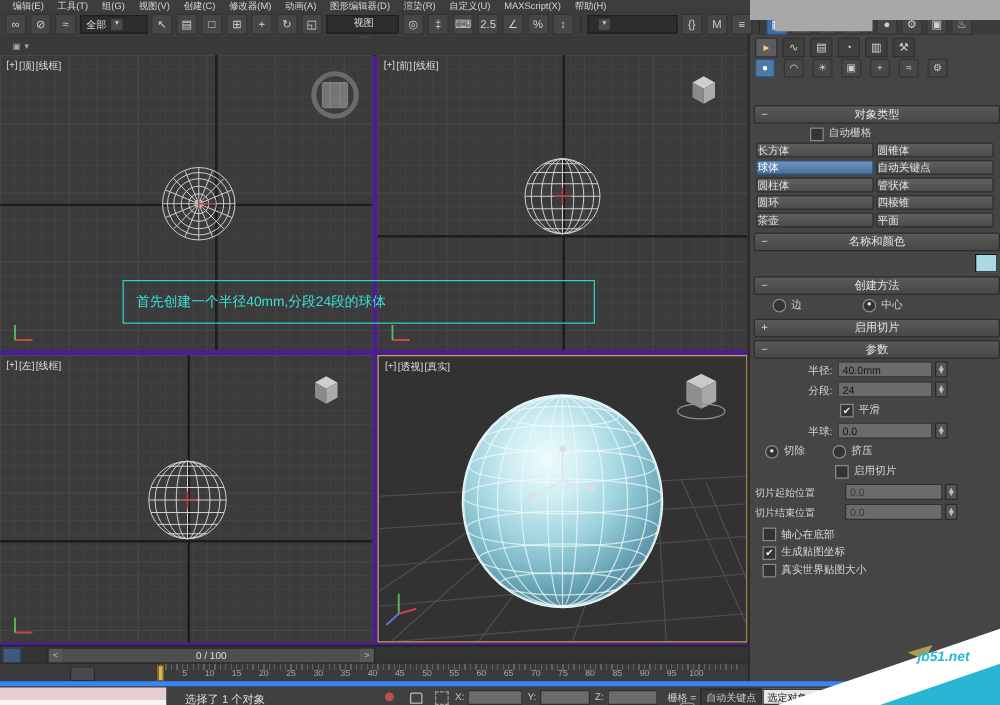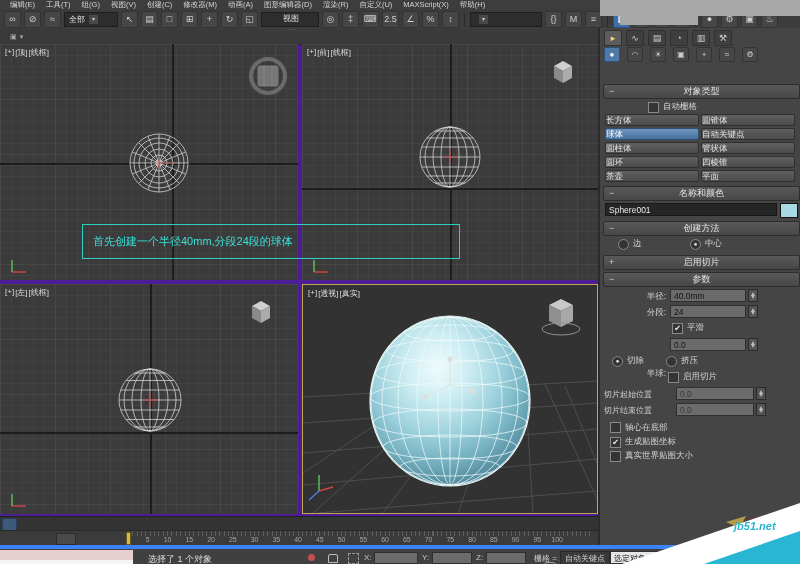--- a/index.html
+++ b/index.html
@@ -32,21 +32,21 @@
         linear-gradient(to right,#474747 1px,transparent 1px),
         linear-gradient(to bottom,#474747 1px,transparent 1px),
         linear-gradient(to right,#424242 1px,transparent 1px),
         linear-gradient(to bottom,#424242 1px,transparent 1px);
       background-size:55px 55px,55px 55px,11px 11px,11px 11px;}
   .vp-label{position:absolute;top:3px;left:5px;font-size:8px;color:#dcdcdc;display:flex;gap:1px;}
   .axis-v{position:absolute;width:2px;background:#1d1d1d;top:0;bottom:0;}
   .axis-h{position:absolute;height:2px;background:#1d1d1d;left:0;right:0;}
   #vp-persp{background:#333232;border:1px solid #c3a54d;}
   
-  #annotation{left:82px;top:224px;width:376px;height:33px;border:1px solid #2fd0c4;z-index:5;}
+  #annotation{left:98px;top:224px;width:376px;height:33px;border:1px solid #2fd0c4;z-index:5;}
   #annotation .txt{position:absolute;left:10px;top:9px;font-size:11px;color:#3ae0d6;}
   
   #panel{left:598px;top:28px;width:202px;height:517px;background:#454545;border-left:2px solid #2b2b2b;}
   .ptab{width:16px;height:14px;font-size:9px;line-height:14px;text-align:center;color:#cfcfcf;
         background:#3f3f3f;border:1px solid #303030;border-radius:2px 2px 0 0;}
   .ptab.active{background:#5d5d5d;color:#ffd27a;}
   .stab{width:14px;height:13px;font-size:8px;line-height:13px;text-align:center;color:#cfcfcf;
         background:#474747;border:1px solid #343434;border-radius:2px;}
   .stab.active{background:#4d7ba6;border-color:#2c517e;color:#fff;}
   .rollout{left:601px;width:195px;height:13px;background:linear-gradient(#595959,#474747);
@@ -382,23 +382,20 @@
         <span class="pbtn">管状体</span>
         <span class="pbtn">圆环</span>
         <span class="pbtn">四棱锥</span>
         <span class="pbtn">茶壶</span>
         <span class="pbtn">平面</span>
       </div>
 
     <div class="abs rollout" style="left:3px;top:158px;">
       <span class="st">−</span><span>名称和颜色</span>
     </div>
-    <div class="abs fld dark" style="left:5px;top:175px;width:172px;">
-      <span>Sphere001</span>
-    </div>
     <div class="abs" style="left:180px;top:175px;width:16px;height:13px;background:#a9d9e4;border:1px solid #141414;"></div>
 
     <div class="abs rollout" style="left:3px;top:193px;">
       <span class="st">−</span><span>创建方法</span>
     </div>
     <div class="abs" style="left:18px;top:210px;display:flex;gap:4px;align-items:center;">
       <span class="radio"></span>
       <span class="clabel">边</span>
     </div>
     <div class="abs" style="left:90px;top:210px;display:flex;gap:4px;align-items:center;justify-content:flex-end;">
@@ -421,21 +418,21 @@
 
     <div class="abs plabel" style="left:4px;top:279px;width:62px;">分段:</div>
     <div class="abs fld" style="left:70px;top:277px;width:76px;"><span>24</span></div>
     <span class="spin" style="left:148px;top:277px;"></span>
 
     <div class="abs" style="left:72px;top:294px;display:flex;gap:4px;align-items:center;">
       <span class="chk">✔</span>
       <span class="clabel">平滑</span>
     </div>
 
-    <div class="abs plabel" style="left:4px;top:312px;width:62px;margin-top:28px;">半球:</div>
+    <div class="abs plabel" style="left:4px;top:312px;width:62px;">半球:</div>
     <div class="abs fld" style="left:70px;top:310px;width:76px;"><span>0.0</span></div>
     <span class="spin" style="left:148px;top:310px;"></span>
 
     <div class="abs" style="left:12px;top:327px;display:flex;gap:4px;align-items:center;">
       <span class="radio">●</span>
       <span class="clabel">切除</span>
     </div>
     <div class="abs" style="left:66px;top:327px;display:flex;gap:4px;align-items:center;">
       <span class="radio"></span>
       <span class="clabel">挤压</span>
@@ -463,20 +460,25 @@
       <span class="clabel">生成贴图坐标</span>
     </div>
     <div class="abs" style="left:10px;top:422px;display:flex;gap:4px;align-items:center;">
       <span class="chk"></span>
       <span class="clabel">真实世界贴图大小</span>
     </div>
   </div>
 
   <div id="timeslider" class="abs">
     <div class="abs" style="left:2px;top:1px;width:13px;height:12px;background:#3d5a7a;border:1px solid #26405c;"></div>
+    <div id="ts-handle">
+      <span class="ts-arr" style="left:0;">&lt;</span>
+      <span>0 / 100</span>
+      <span class="ts-arr" style="right:0;">&gt;</span>
+    </div>
   </div>
   <div id="ruler" class="abs">
     <div class="abs" style="left:56px;top:2px;width:18px;height:10px;background:#4a4a4a;border:1px solid #2c2c2c;"></div>
     <div id="ruler-ticks"></div>
     <div id="ruler-labels">
 
     <span>5</span>
         <span>10</span>
         <span>15</span>
         <span>20</span>

